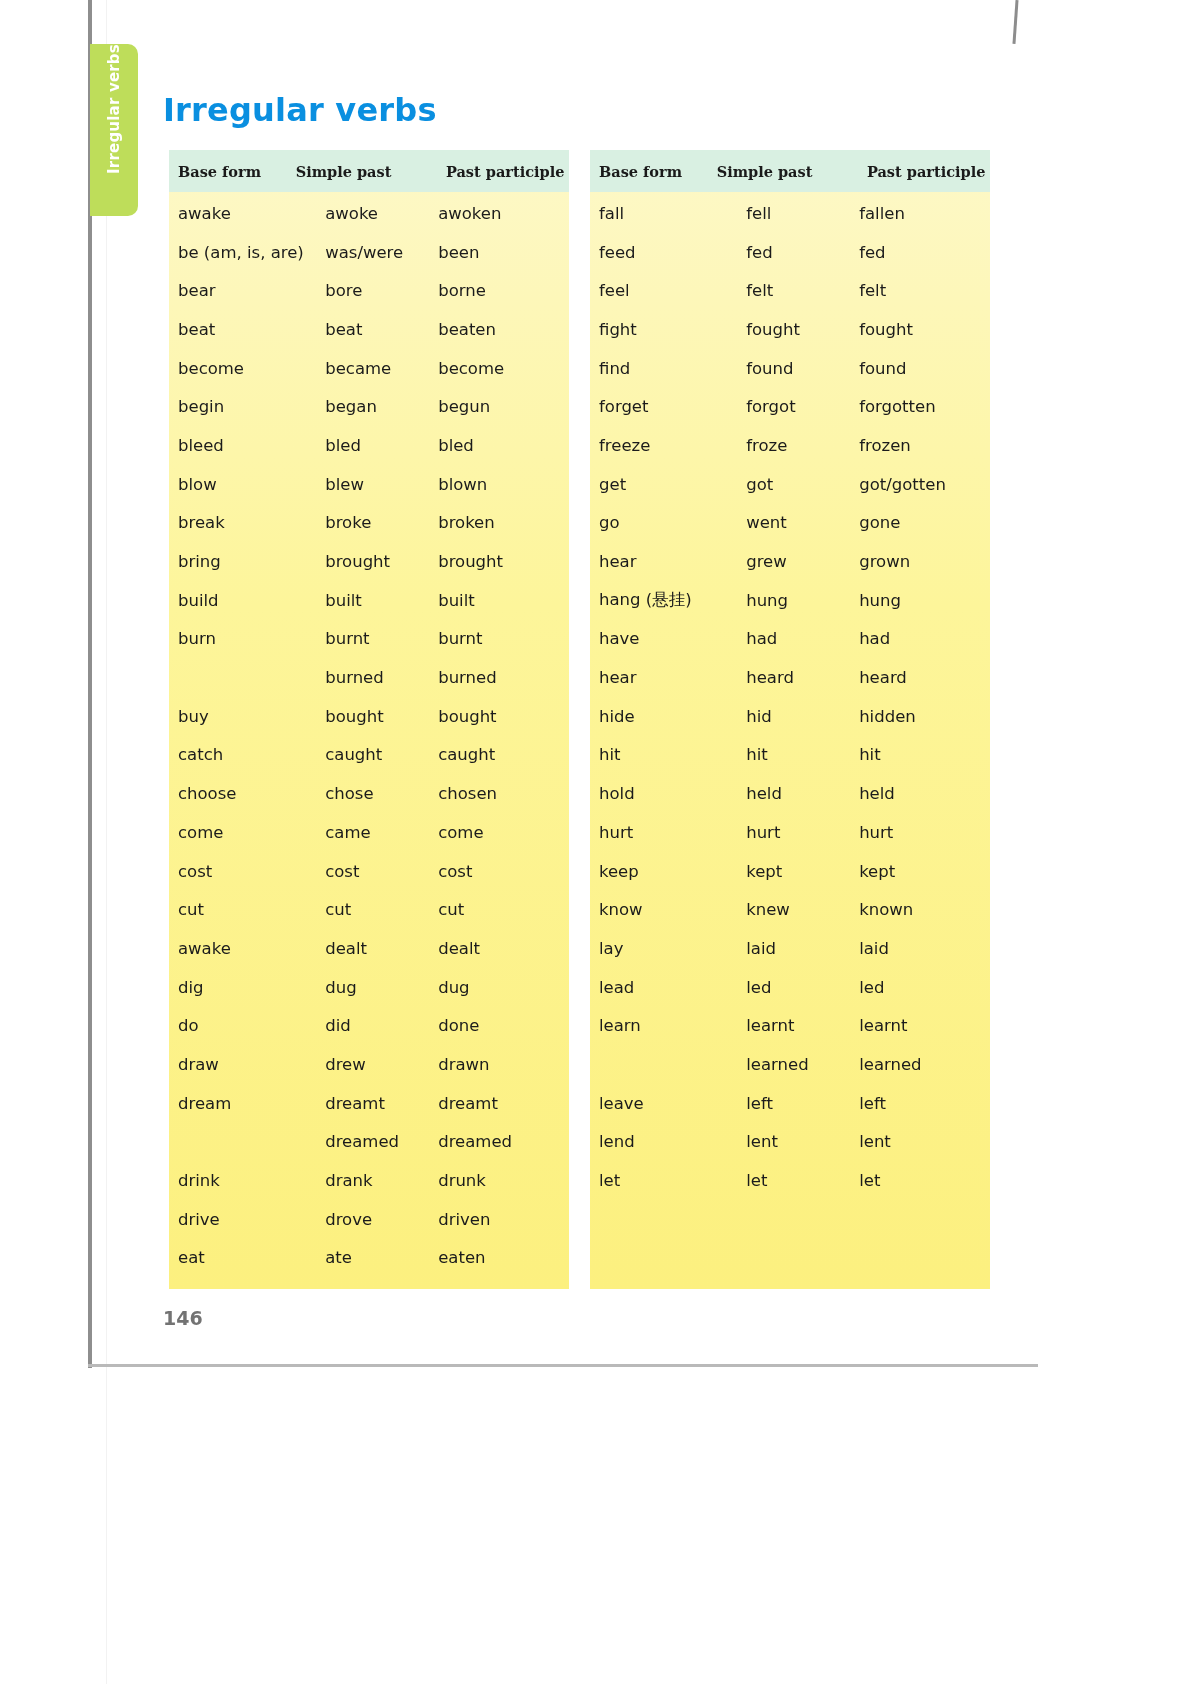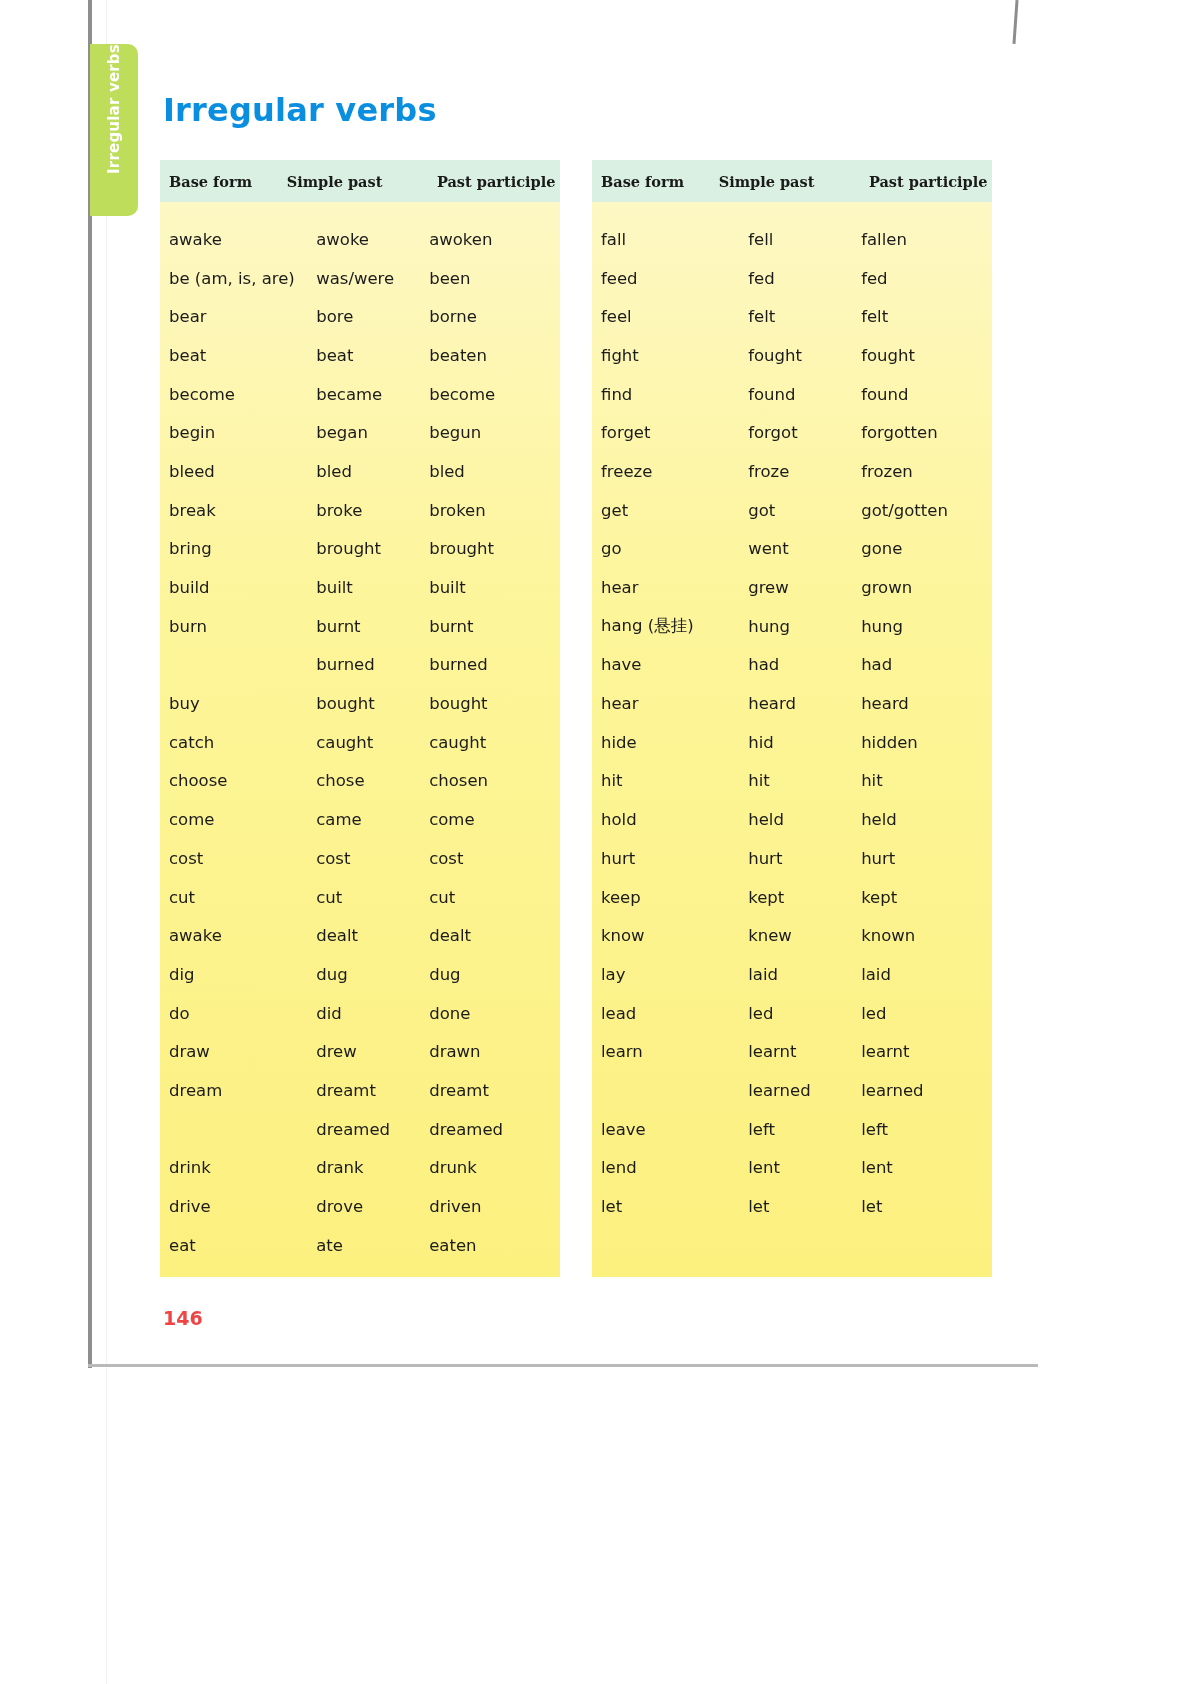--- a/index.html
+++ b/index.html
@@ -90,24 +90,25 @@
     font-size: 32px;
     font-weight: bold;
     color: #0a8fe0;
     letter-spacing: 0.2px;
   }
 
   
   .tables {
     position: absolute;
     left: 160px;
-    top: 160px;
+    top: 150px;
     width: 830px;
     display: flex;
-    gap: 32px;
+    gap: 21px;
+    justify-content: flex-end;
   }
   .vtable {
     width: 400px;
     background: linear-gradient(to bottom, #fdf8c8 0%, #fdf59a 40%, #fcf07f 100%);
     position: relative;
   }
   .vtable .thead {
     display: flex;
     background: #d9f0e2;
     height: 42px;
@@ -116,21 +117,21 @@
   .vtable .thead .th {
     font-size: 14.5px;
     font-weight: bold;
     color: #1a1a1a;
     font-family: "DejaVu Serif", serif;
   }
   .col1 { width: 142px; padding-left: 9px; }
   .col2 { width: 120px; }
   .col3 { width: 139px; margin-left: 44px; }
 
-  .vtable .tbody { padding-top: 18px; padding-bottom: 12px; }
+  .vtable .tbody { padding-top: 2px; padding-bottom: 12px; }
   .row {
     display: flex;
     height: 38.7px;
     align-items: center;
   }
   .cell {
     font-size: 16.5px;
     color: #1b1b1b;
     font-family: "DejaVu Sans", sans-serif;
     white-space: nowrap;
@@ -139,21 +140,21 @@
   .cell.c1 { width: 142px; padding-left: 9px; }
   .cell.c2 { width: 120px; margin-left: 22px; }
   .cell.c3 { width: 139px; }
 
   .page-number {
     position: absolute;
     left: 163px;
     top: 1307px;
     font-size: 19px;
     font-weight: bold;
-    color: #ef4444;
+    color: #737373;
   }
 
   
   .seam {
     position: absolute;
     left: 106px;
     top: 0;
     width: 1px;
     height: 1684px;
     background: rgba(0,0,0,0.05);
@@ -214,20 +215,25 @@
             <div class="cell c1">begin</div>
             <div class="cell c2">began</div>
             <div class="cell c3">begun</div>
           </div>
         <div class="row">
             <div class="cell c1">bleed</div>
             <div class="cell c2">bled</div>
             <div class="cell c3">bled</div>
           </div>
         <div class="row">
+            <div class="cell c1">blow</div>
+            <div class="cell c2">blew</div>
+            <div class="cell c3">blown</div>
+          </div>
+        <div class="row">
             <div class="cell c1">break</div>
             <div class="cell c2">broke</div>
             <div class="cell c3">broken</div>
           </div>
         <div class="row">
             <div class="cell c1">bring</div>
             <div class="cell c2">brought</div>
             <div class="cell c3">brought</div>
           </div>
         <div class="row">

